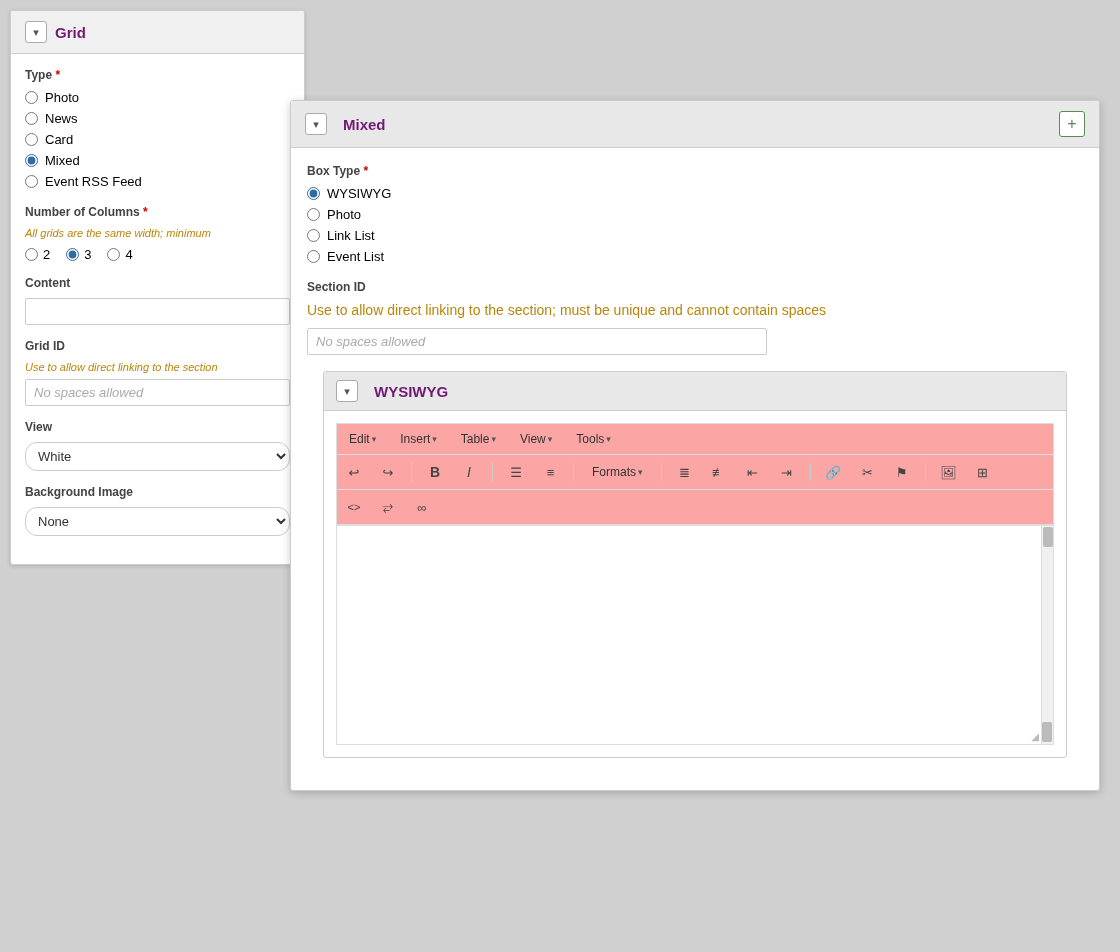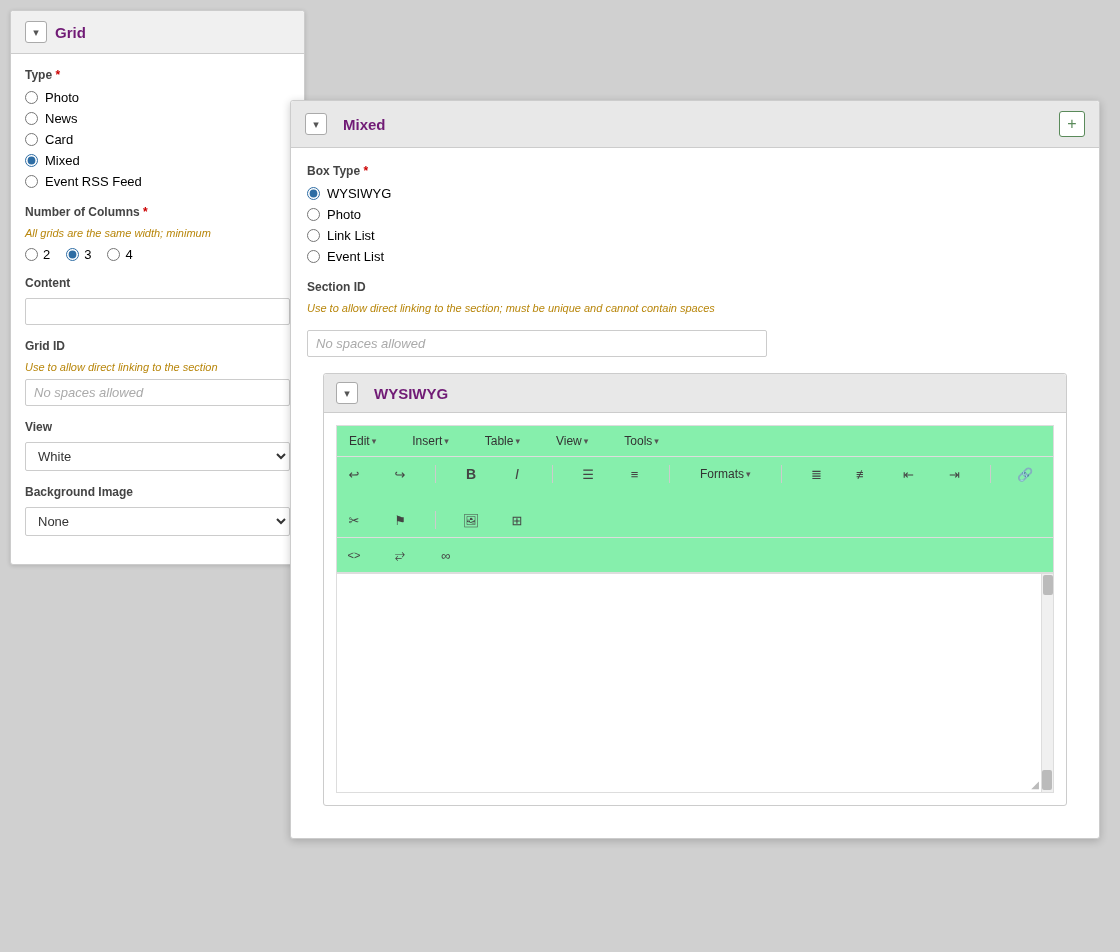--- a/index.html
+++ b/index.html
@@ -128,21 +128,21 @@
     }
 
     .text-input::placeholder {
       color: #aaa;
       font-style: italic;
     }
 
     .select-input {
       width: 100%;
       border: 1px solid #ccc;
-      border-radius: 2px;
+      border-radius: 12px;
       padding: 5px 8px;
       font-size: 13px;
       color: #333;
       background: #fff;
       appearance: auto;
     }
 
     
     .mixed-panel {
       position: absolute;
@@ -191,24 +191,23 @@
     }
 
     .box-type-section {
     }
 
     .section-id-section {
       margin-bottom: 16px;
     }
 
     .section-id-helper {
-      font-size: 11px;
+      font-size: 14px;
       color: #b8860b;
-      font-style: italic;
-      margin-bottom: 16px;
+      margin-bottom: 10px;
     }
 
     
     .wysiwyg-panel {
       margin: 0 16px 16px 16px;
       border: 1px solid #ccc;
       border-radius: 3px;
     }
 
     .wysiwyg-header {
@@ -228,25 +227,25 @@
     .content-label {
       font-size: 13px;
       font-weight: bold;
       color: #444;
       margin-bottom: 8px;
     }
 
     .toolbar-row {
       display: flex;
       align-items: center;
-      gap: 20px;
+      gap: 8px;
       padding: 4px 4px;
       border: 1px solid #ddd;
       border-bottom: none;
-      background: #86efac;
+      background: #fca5a5;
       flex-wrap: wrap;
     }
 
     .toolbar-btn {
       padding: 3px 7px;
       border: 1px solid transparent;
       border-radius: 2px;
       background: transparent;
       cursor: pointer;
       font-size: 12px;

